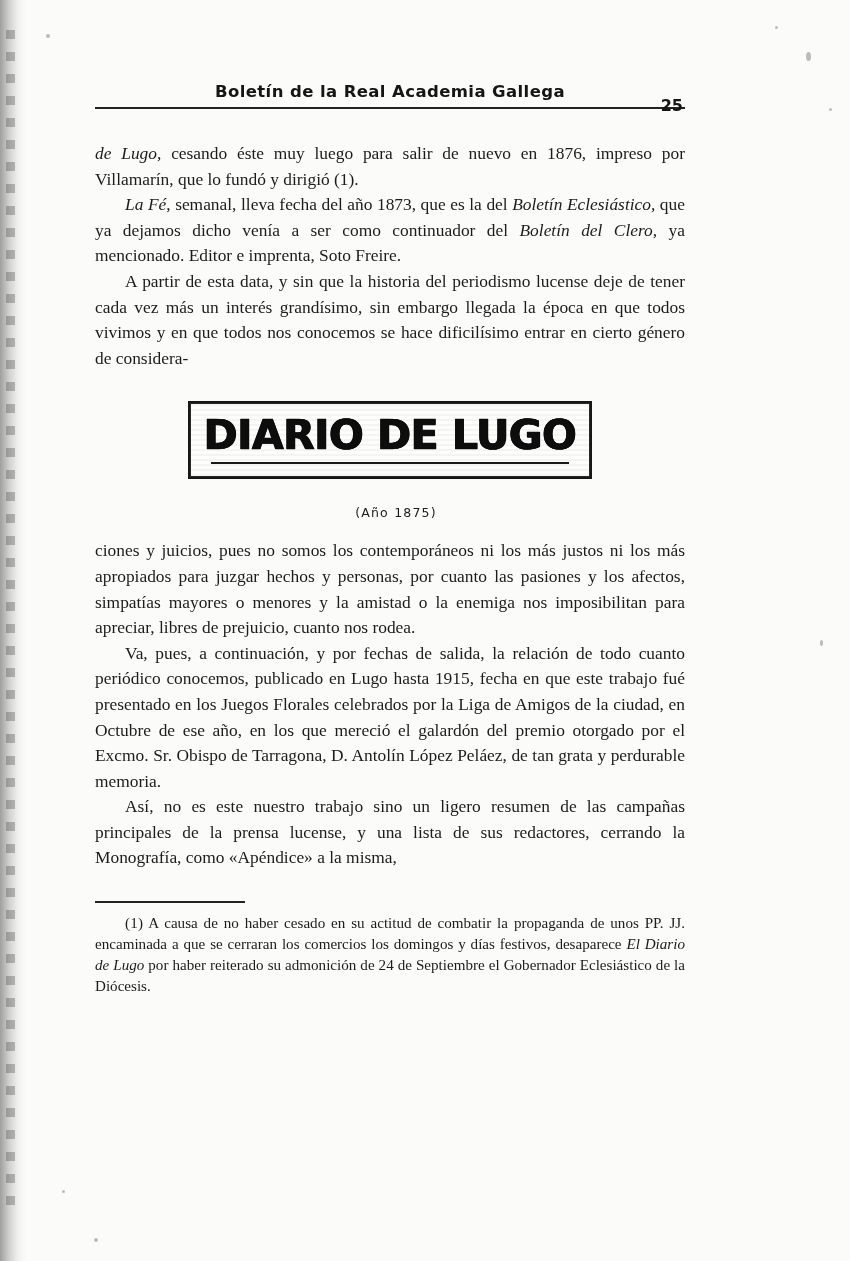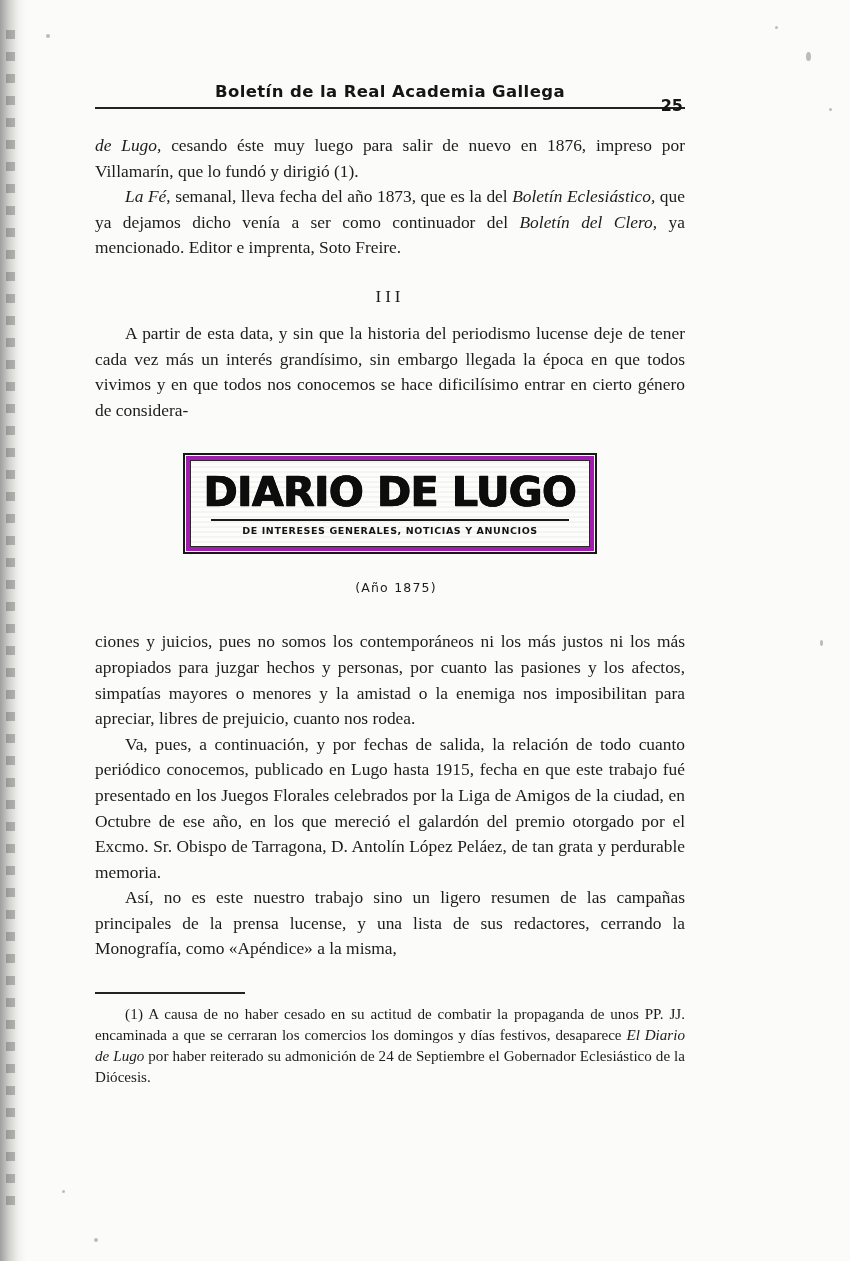--- a/index.html
+++ b/index.html
@@ -93,21 +93,21 @@
 
   
   p.para {
     margin: 0;
     font-size: 17.4px;
     line-height: 25.6px;
     text-align: justify;
     text-justify: inter-word;
     color: #1c1c1c;
   }
-  p.first { margin-top: 11px; }
+  p.first { margin-top: 19px; }
   p.indent { text-indent: 30px; }
   i.it { font-style: italic; }
 
   .section-num {
     text-align: center;
     font-size: 17px;
     letter-spacing: 4px;
     margin: 26px 0 14px 0;
     color: #1c1c1c;
   }
@@ -115,21 +115,20 @@
   
   .figure {
     margin: 30px 0 8px 0;
     display: flex;
     flex-direction: column;
     align-items: center;
   }
   .masthead-box {
     width: 400px;
     border: 2px solid #171717;
-    padding: 5px;
     background: #a21caf;
     box-shadow: 0 0 0 1px #fdfdfb inset;
   }
   .masthead-inner {
     border: 1px solid #2a2a2a;
     padding: 10px 6px 8px 6px;
     background:
       repeating-linear-gradient(180deg, rgba(0,0,0,.035) 0 2px, rgba(0,0,0,0) 2px 5px),
       #fdfdfb;
     text-align: center;
@@ -203,36 +202,34 @@
     <div class="header">
       <div class="header-title">Boletín de la Real Academia Gallega</div>
       <div class="header-page">25</div>
       <div class="rule"></div>
     </div>
 
     <p class="para first"><i class="it">de Lugo,</i> <span>cesando éste muy luego para salir de nuevo en 1876, impreso por Villamarín, que lo fundó y dirigió (1).</span></p>
 
     <p class="para indent"><i class="it">La Fé</i><span>, semanal, lleva fecha del año 1873, que es la del </span><i class="it">Boletín Eclesiástico,</i><span> que ya dejamos dicho venía a ser como continuador del </span><i class="it">Boletín del Clero,</i><span> ya mencionado. Editor e imprenta, Soto Freire.</span></p>
 
-    <div class="section-num">III</div>
 
     <p class="para indent">A partir de esta data, y sin que la historia del periodismo lucense deje de tener cada vez más un interés grandísimo, sin embargo llegada la época en que todos vivimos y en que todos nos conocemos se hace dificilísimo entrar en cierto género de considera-</p>
 
     <div class="figure">
       <div class="masthead-box">
         <div class="masthead-inner">
           <div class="masthead-title">DIARIO DE LUGO</div>
           <div class="masthead-sub-rule"></div>
-          <div class="masthead-sub">DE INTERESES GENERALES, NOTICIAS Y ANUNCIOS</div>
         </div>
       </div>
       <div class="figure-caption">(Año 1875)</div>
     </div>
 
-    <p class="para" style="margin-top:34px;">ciones y juicios, pues no somos los contemporáneos ni los más justos ni los más apropiados para juzgar hechos y personas, por cuanto las pasiones y los afectos, simpatías mayores o menores y la amistad o la enemiga nos imposibilitan para apreciar, libres de prejuicio, cuanto nos rodea.</p>
+    <p class="para" style="margin-top:18px;">ciones y juicios, pues no somos los contemporáneos ni los más justos ni los más apropiados para juzgar hechos y personas, por cuanto las pasiones y los afectos, simpatías mayores o menores y la amistad o la enemiga nos imposibilitan para apreciar, libres de prejuicio, cuanto nos rodea.</p>
 
     <p class="para indent">Va, pues, a continuación, y por fechas de salida, la relación de todo cuanto periódico conocemos, publicado en Lugo hasta 1915, fecha en que este trabajo fué presentado en los Juegos Florales celebrados por la Liga de Amigos de la ciudad, en Octubre de ese año, en los que mereció el galardón del premio otorgado por el Excmo. Sr. Obispo de Tarragona, D. Antolín López Peláez, de tan grata y perdurable memoria.</p>
 
     <p class="para indent">Así, no es este nuestro trabajo sino un ligero resumen de las campañas principales de la prensa lucense, y una lista de sus redactores, cerrando la Monografía, como «Apéndice» a la misma,</p>
 
     <div class="footnote-rule"></div>
     <p class="footnote"><span class="fn-num">(1)</span><span>  A causa de no haber cesado en su actitud de combatir la propaganda de unos PP. JJ. encaminada a que se cerraran los comercios los domingos y días festivos, desaparece </span><i class="it">El Diario de Lugo</i><span> por haber reiterado su admonición de 24 de Septiembre el Gobernador Eclesiástico de la </span><span class="fn-caps">Diócesis.</span></p>
 
   </div>
 </div>

